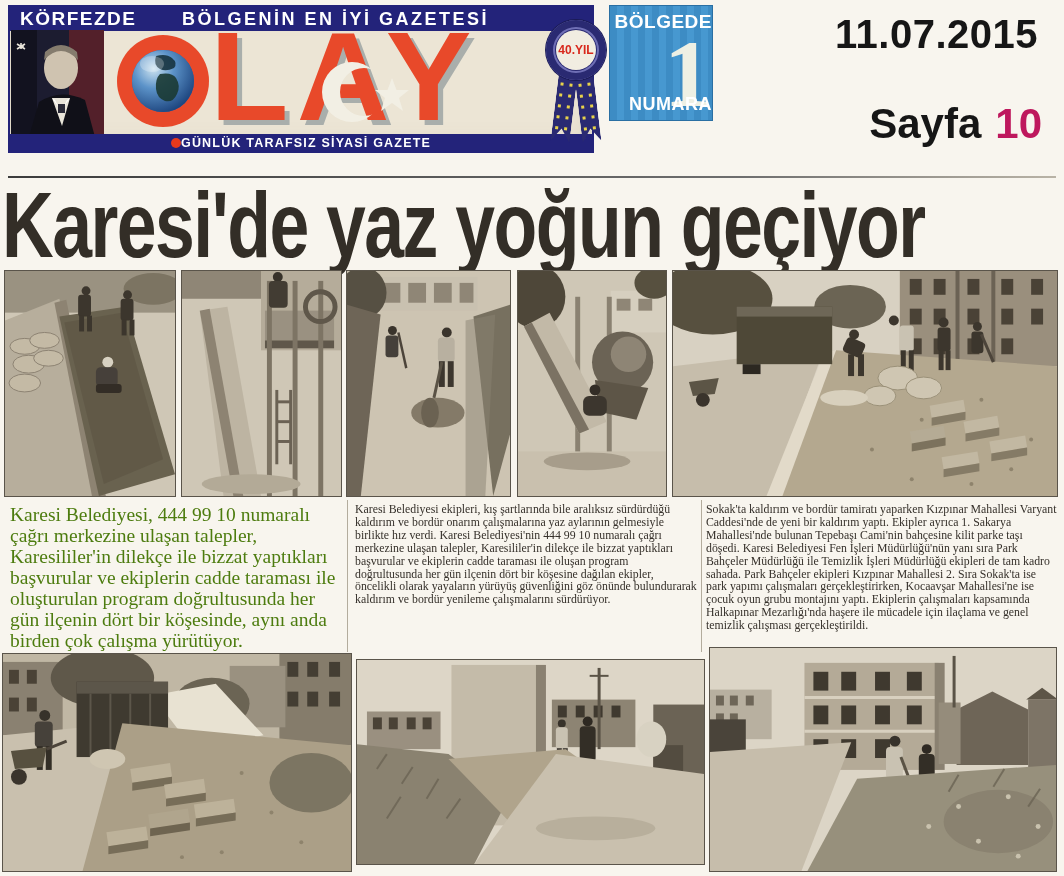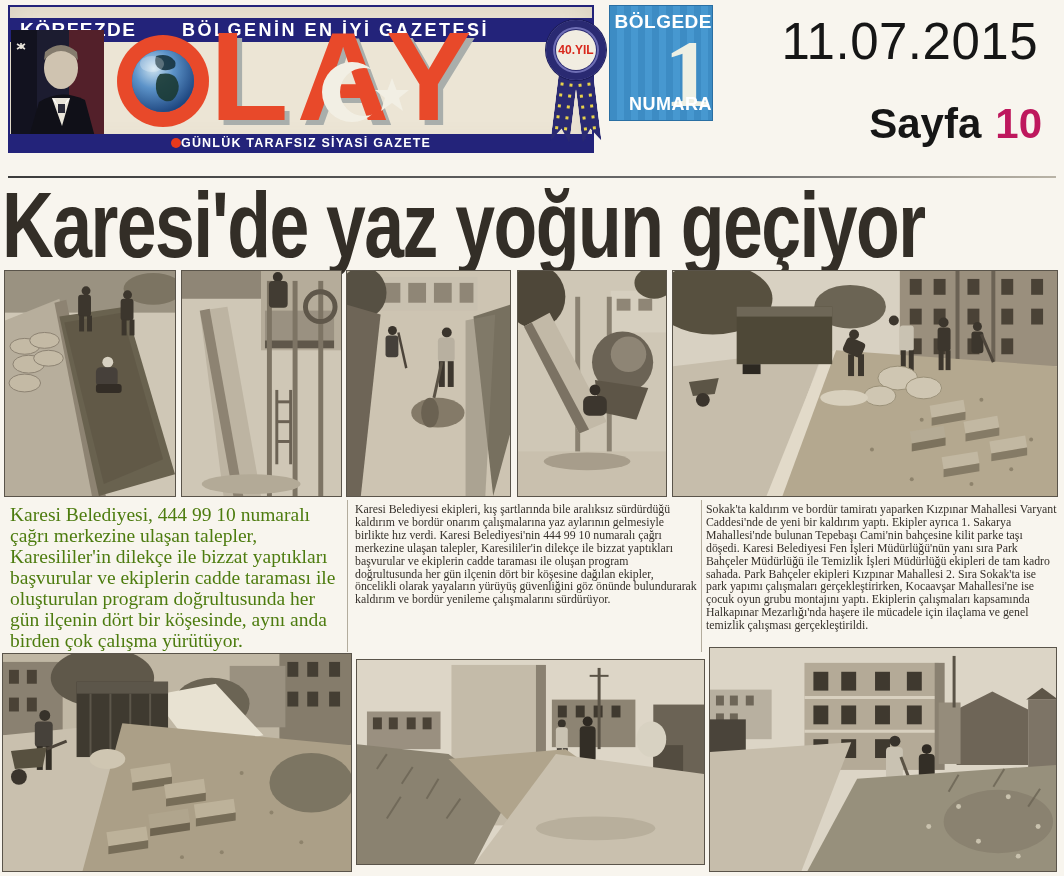--- a/index.html
+++ b/index.html
@@ -8,21 +8,21 @@
     background:#f8f5ee;
     font-family:"Liberation Sans",sans-serif;
   }
   
   .masthead{
     position:absolute;left:8px;top:5px;width:586px;height:148px;
     background:#ece5d5;border:2px solid #23237a;box-sizing:border-box;
     box-shadow:inset 0 0 30px rgba(120,110,90,.18);
   }
   .mast-top{
-    position:absolute;top:11px;left:0;right:0;height:24px;background:#23237a;
+    position:absolute;top:0;left:0;right:0;height:24px;background:#23237a;
     color:#fff;display:flex;align-items:center;
   }
   .korfezde{font-size:19px;font-weight:bold;letter-spacing:1.5px;padding-left:10px;}
   .tagline{position:absolute;left:172px;font-size:18px;font-weight:bold;letter-spacing:2.5px;white-space:nowrap;}
   .mast-bottom{
     position:absolute;bottom:0;left:0;right:0;height:17px;background:#23237a;
     color:#fff;display:flex;align-items:center;justify-content:center;
   }
   .red-dot{width:10px;height:10px;border-radius:50%;background:#e8391c;flex:0 0 auto;}
   .gazete-line{font-size:12.5px;font-weight:bold;letter-spacing:1.2px;white-space:nowrap;}
@@ -64,21 +64,21 @@
     background:repeating-linear-gradient(90deg,#3d8cc4 0 7px,#4798d0 7px 14px);
     border:1px solid #2a6fa3;color:#fff;text-align:right;
   }
   .badge-top{position:absolute;top:5px;width:100%;font-size:19px;font-weight:900;letter-spacing:.5px;}
   .badge-number{
     position:absolute;top:18px;width:100%;font-family:"Liberation Serif",serif;
     font-size:96px;font-weight:bold;color:#eef0e4;line-height:1.05;
   }
   .badge-bottom{position:absolute;bottom:5px;width:100%;font-size:18px;font-weight:900;letter-spacing:.5px;}
   
-  .date{position:absolute;top:12px;right:26px;font-size:51px;font-weight:normal;color:#161616;letter-spacing:.5px;}
+  .date{position:absolute;top:12px;right:26px;font-size:40px;font-weight:bold;color:#161616;letter-spacing:.5px;}
   .sayfa{position:absolute;top:100px;right:22px;font-size:42px;font-weight:bold;color:#161616;}
   .sayfa .page-num{color:#be185d;margin-left:14px;}
   
   .headline-rule{position:absolute;top:176px;left:8px;width:1048px;height:2px;
     background:linear-gradient(90deg,#3c3c3c 0%,#6e6e6e 70%,#b9b3a6 100%);}
   .headline{
     position:absolute;top:181px;left:2px;white-space:nowrap;
     font-size:93px;font-weight:900;color:#332e27;line-height:.96;
     transform:scaleX(.77);transform-origin:0 0;letter-spacing:-2px;
     font-family:"Liberation Sans",sans-serif;

